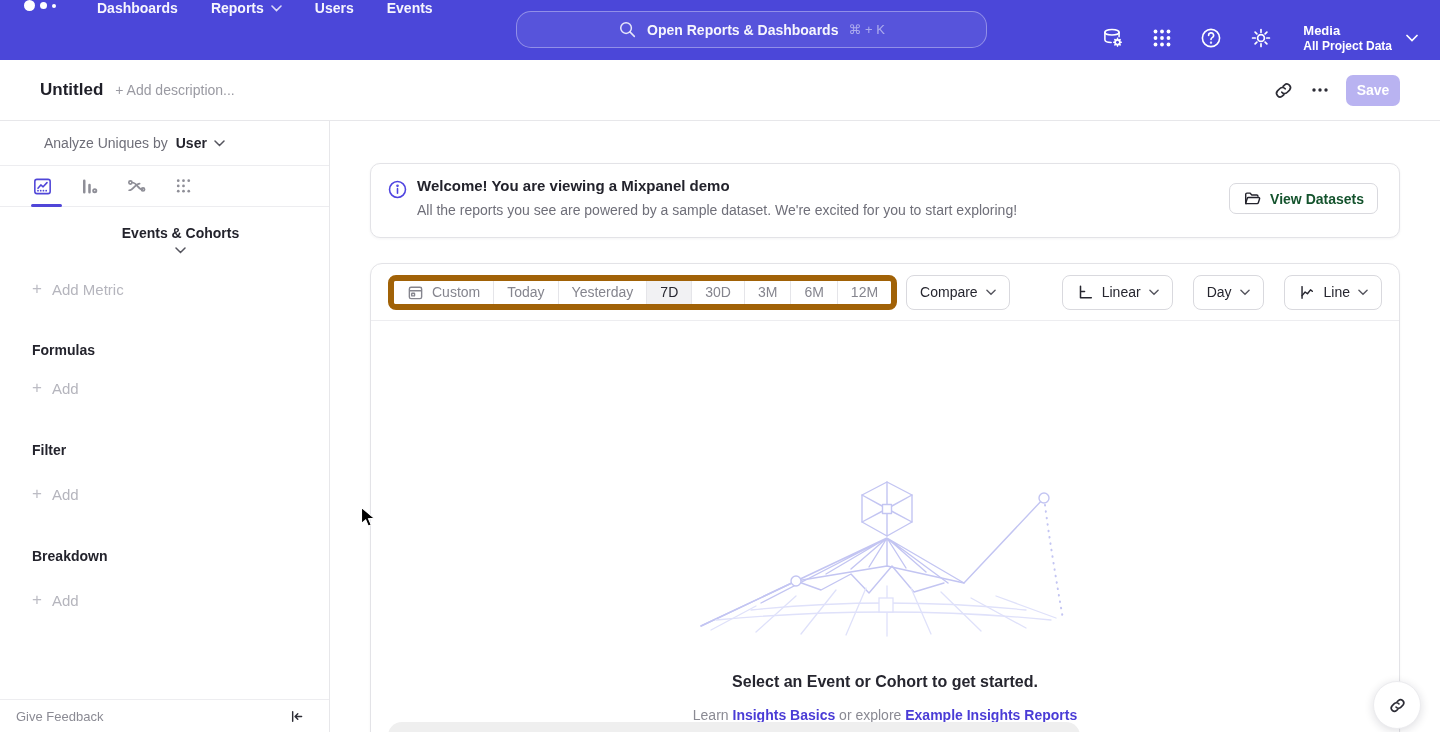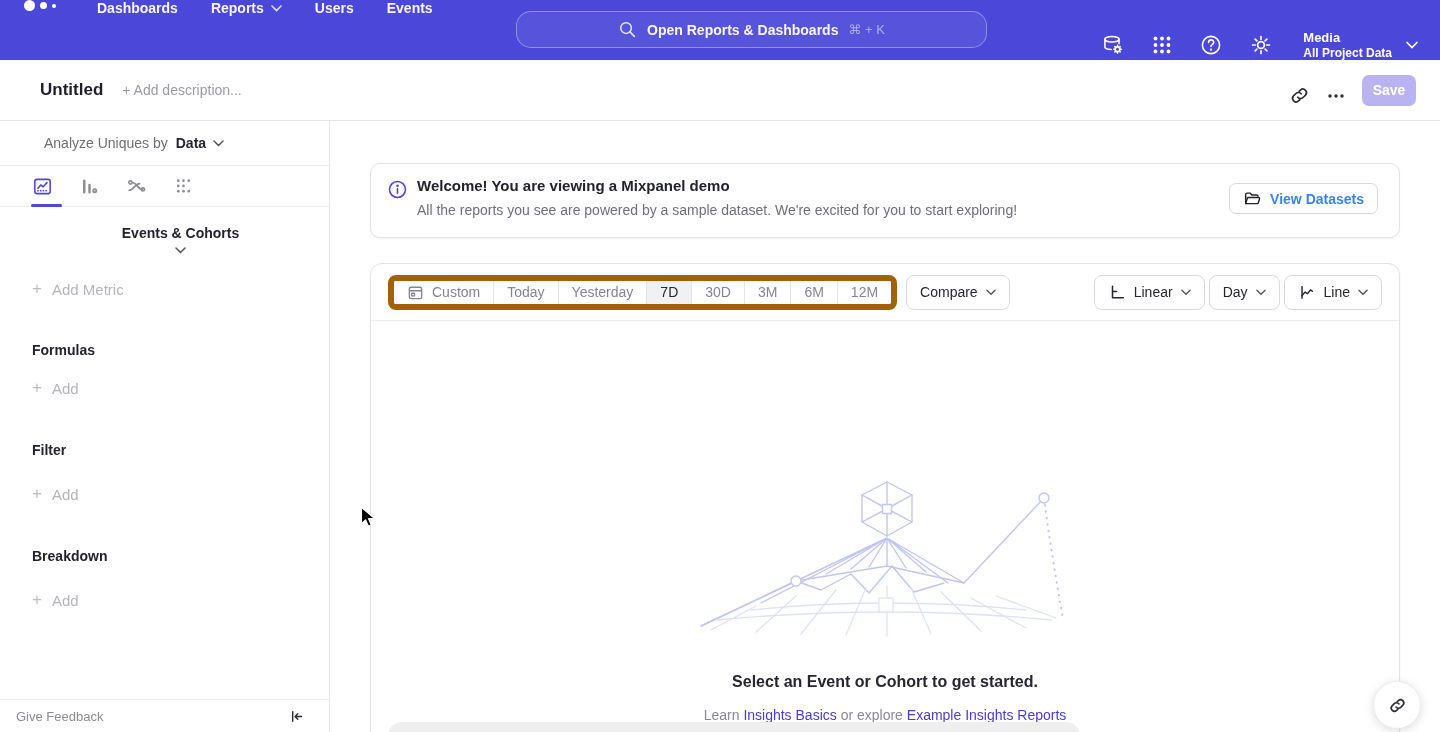--- a/index.html
+++ b/index.html
@@ -15,32 +15,32 @@
   .d1{width:11px;height:11px;} .d2{width:7px;height:7px;} .d3{width:4px;height:4px;}
   .nav-item { color:rgba(255,255,255,.95); font-size:14px; font-weight:600;
     margin-left:33px; display:flex; align-items:center; gap:7px; cursor:pointer; }
   .nav-item svg { opacity:.85; }
   #nav-search { position:absolute; left:516px; top:11px; width:471px; height:37px;
     border:1px solid rgba(255,255,255,.35); background:rgba(255,255,255,.07);
     border-radius:15px; display:flex; align-items:center; justify-content:center; gap:10px;
     color:#fff; cursor:text; }
   #nav-search .ph { font-size:14px; font-weight:600; color:rgba(255,255,255,.95); }
   #nav-search .kbd { font-size:13px; color:rgba(255,255,255,.5); }
-  .nav-right { position:absolute; right:22px; top:15px; height:60px; display:flex; align-items:center; gap:26px; }
+  .nav-right { position:absolute; right:22px; top:8px; height:60px; display:flex; align-items:center; gap:26px; }
   .nav-icon { color:#fff; display:flex; align-items:center; cursor:pointer; }
   .project-sel { display:flex; align-items:center; gap:14px; color:#fff; cursor:pointer; margin-left:4px; }
   .project-sel .pname { font-size:13px; font-weight:700; line-height:17px; }
   .project-sel .pscope { font-size:12px; font-weight:700; line-height:15px; }
 
   
   #subheader { position:absolute; left:0; top:60px; width:1440px; height:61px;
     border-bottom:1px solid #e7e7ea; background:#fff; display:flex; align-items:center; }
   #report-title { margin-left:40px; font-size:17px; font-weight:700; color:#1f1f28; }
-  #desc-ph { margin-left:19px; font-size:14px; color:#9a9aa2; cursor:text; }
-  .sub-right { position:absolute; right:24px; display:flex; align-items:flex-end; gap:16px; }
+  #desc-ph { margin-left:12px; font-size:14px; color:#9a9aa2; cursor:text; }
+  .sub-right { position:absolute; right:40px; display:flex; align-items:center; gap:16px; }
   .icon-btn { color:#2c2c35; display:flex; align-items:center; cursor:pointer; }
   #save-btn { width:54px; height:31px; background:#b9b3f1; color:#fff; font-size:14px;
     font-weight:600; border:none; border-radius:7px; cursor:default; }
 
   
   #sidebar { position:absolute; left:0; top:121px; width:330px; height:611px;
     border-right:1px solid #e7e7ea; background:#fff; }
   .sb-analyze { height:45px; display:flex; align-items:center; padding-left:44px;
     border-bottom:1px solid #ededf0; font-size:14px; color:#6e6e78; gap:5px; }
   .sb-analyze b { color:#25252e; font-weight:700; margin-left:3px; }
@@ -64,50 +64,50 @@
 
   
   #banner { position:absolute; left:370px; top:163px; width:1030px; height:75px;
     border:1px solid #e3e3e7; border-radius:10px; background:#fff;
     box-shadow:0 1px 3px rgba(30,30,60,.05); }
   #banner .info-ic { position:absolute; left:16px; top:15px; color:#4f44e0; }
   #banner .b-title { position:absolute; left:46px; top:13px; font-size:15px; font-weight:700; color:#23232c; }
   #banner .b-sub { position:absolute; left:46px; top:38px; font-size:14px; color:#6f6f79; }
   #view-datasets { position:absolute; right:21px; top:19px; height:31px; padding:0 13px;
     display:flex; align-items:center; gap:8px; background:#fff; border:1px solid #d9d9de;
-    border-radius:7px; font-size:14px; font-weight:600; color:#3b82f6; cursor:pointer; }
+    border-radius:7px; font-size:14px; font-weight:600; color:#14532d; cursor:pointer; }
 
   
   #main-card { position:absolute; left:370px; top:263px; width:1030px; height:530px;
     border:1px solid #e3e3e7; border-radius:12px; background:#fff;
     box-shadow:0 1px 3px rgba(30,30,60,.04); }
   #toolbar { height:57px; border-bottom:1px solid #ededf0; display:flex; align-items:center;
     padding:0 17px; }
   .seg { display:flex; align-items:stretch; height:35px; border:6px solid #a16207;
     border-radius:8px; overflow:hidden; background:#fff; }
   .seg button { border:none; background:#fff; padding:0 13px; font-size:14px; color:#85858e;
     font-family:inherit; border-right:1px solid #e5e5e9; cursor:pointer;
     display:flex; align-items:center; gap:8px; }
   .seg button:last-child { border-right:none; }
   .seg button.sel { background:#f1f1f3; color:#26262f; font-weight:500; }
   .tb-btn { height:35px; border:1px solid #d9d9de; border-radius:8px; background:#fff;
     display:flex; align-items:center; gap:8px; padding:0 13px; font-size:14px; font-weight:500;
     color:#26262f; font-family:inherit; cursor:pointer; }
   #compare-btn { margin-left:9px; }
-  .tb-right { margin-left:auto; display:flex; gap:4px; }
+  .tb-right { margin-left:auto; display:flex; gap:20px; }
   .chev-d { color:#55555e; display:flex; }
 
   
   #empty { position:relative; height:100%; }
   #illustration { position:absolute; left:325px; top:157px; }
   #empty-title { position:absolute; left:0; top:352px; width:100%; text-align:center;
     font-size:16px; font-weight:700; color:#26262f; }
   #empty-sub { position:absolute; left:0; top:386px; width:100%; text-align:center;
     font-size:14px; color:#8a8a93; }
-  #empty-sub a { color:#4a3cd6; font-weight:400; text-decoration:none; cursor:pointer; }
+  #empty-sub a { color:#4a3cd6; font-weight:700; text-decoration:none; cursor:pointer; }
 
   
   #bottom-bar { position:absolute; left:388px; top:722px; width:692px; height:22px;
     background:#efefef; border-radius:14px 14px 0 0; }
   #fab { position:absolute; left:1373px; top:681px; width:48px; height:48px; border-radius:50%;
     background:#fff; border:1px solid #ececef; box-shadow:0 2px 10px rgba(20,20,40,.14);
     display:flex; align-items:center; justify-content:center; color:#2c2c35; cursor:pointer; }
   #cursor { position:absolute; left:360px; top:506px; pointer-events:none; }
 </style>
 </head>
@@ -210,21 +210,21 @@
             <circle cx="16" cy="10" r="1.7"></circle>
           </svg>
       </span>
       <button id="save-btn">Save</button>
     </div>
   </div>
 
   <div id="sidebar">
     <div class="sb-analyze">
       <span>Analyze Uniques by</span>
-      <b>Data</b>
+      <b>User</b>
       <span class="chev">
         <svg width="11" height="7" viewBox="0 0 11 7">
             <path d="M1 1l4.5 4.5L10 1" fill="none" stroke="currentColor" stroke-width="1.5" stroke-linecap="round"></path>
           </svg>
       </span>
     </div>
 
     <div class="sb-tabs">
       <span class="sb-tab sel">
         <svg width="21" height="21" viewBox="0 0 20 20" fill="none" stroke="currentColor" stroke-width="1.5" stroke-linecap="round" stroke-linejoin="round">

